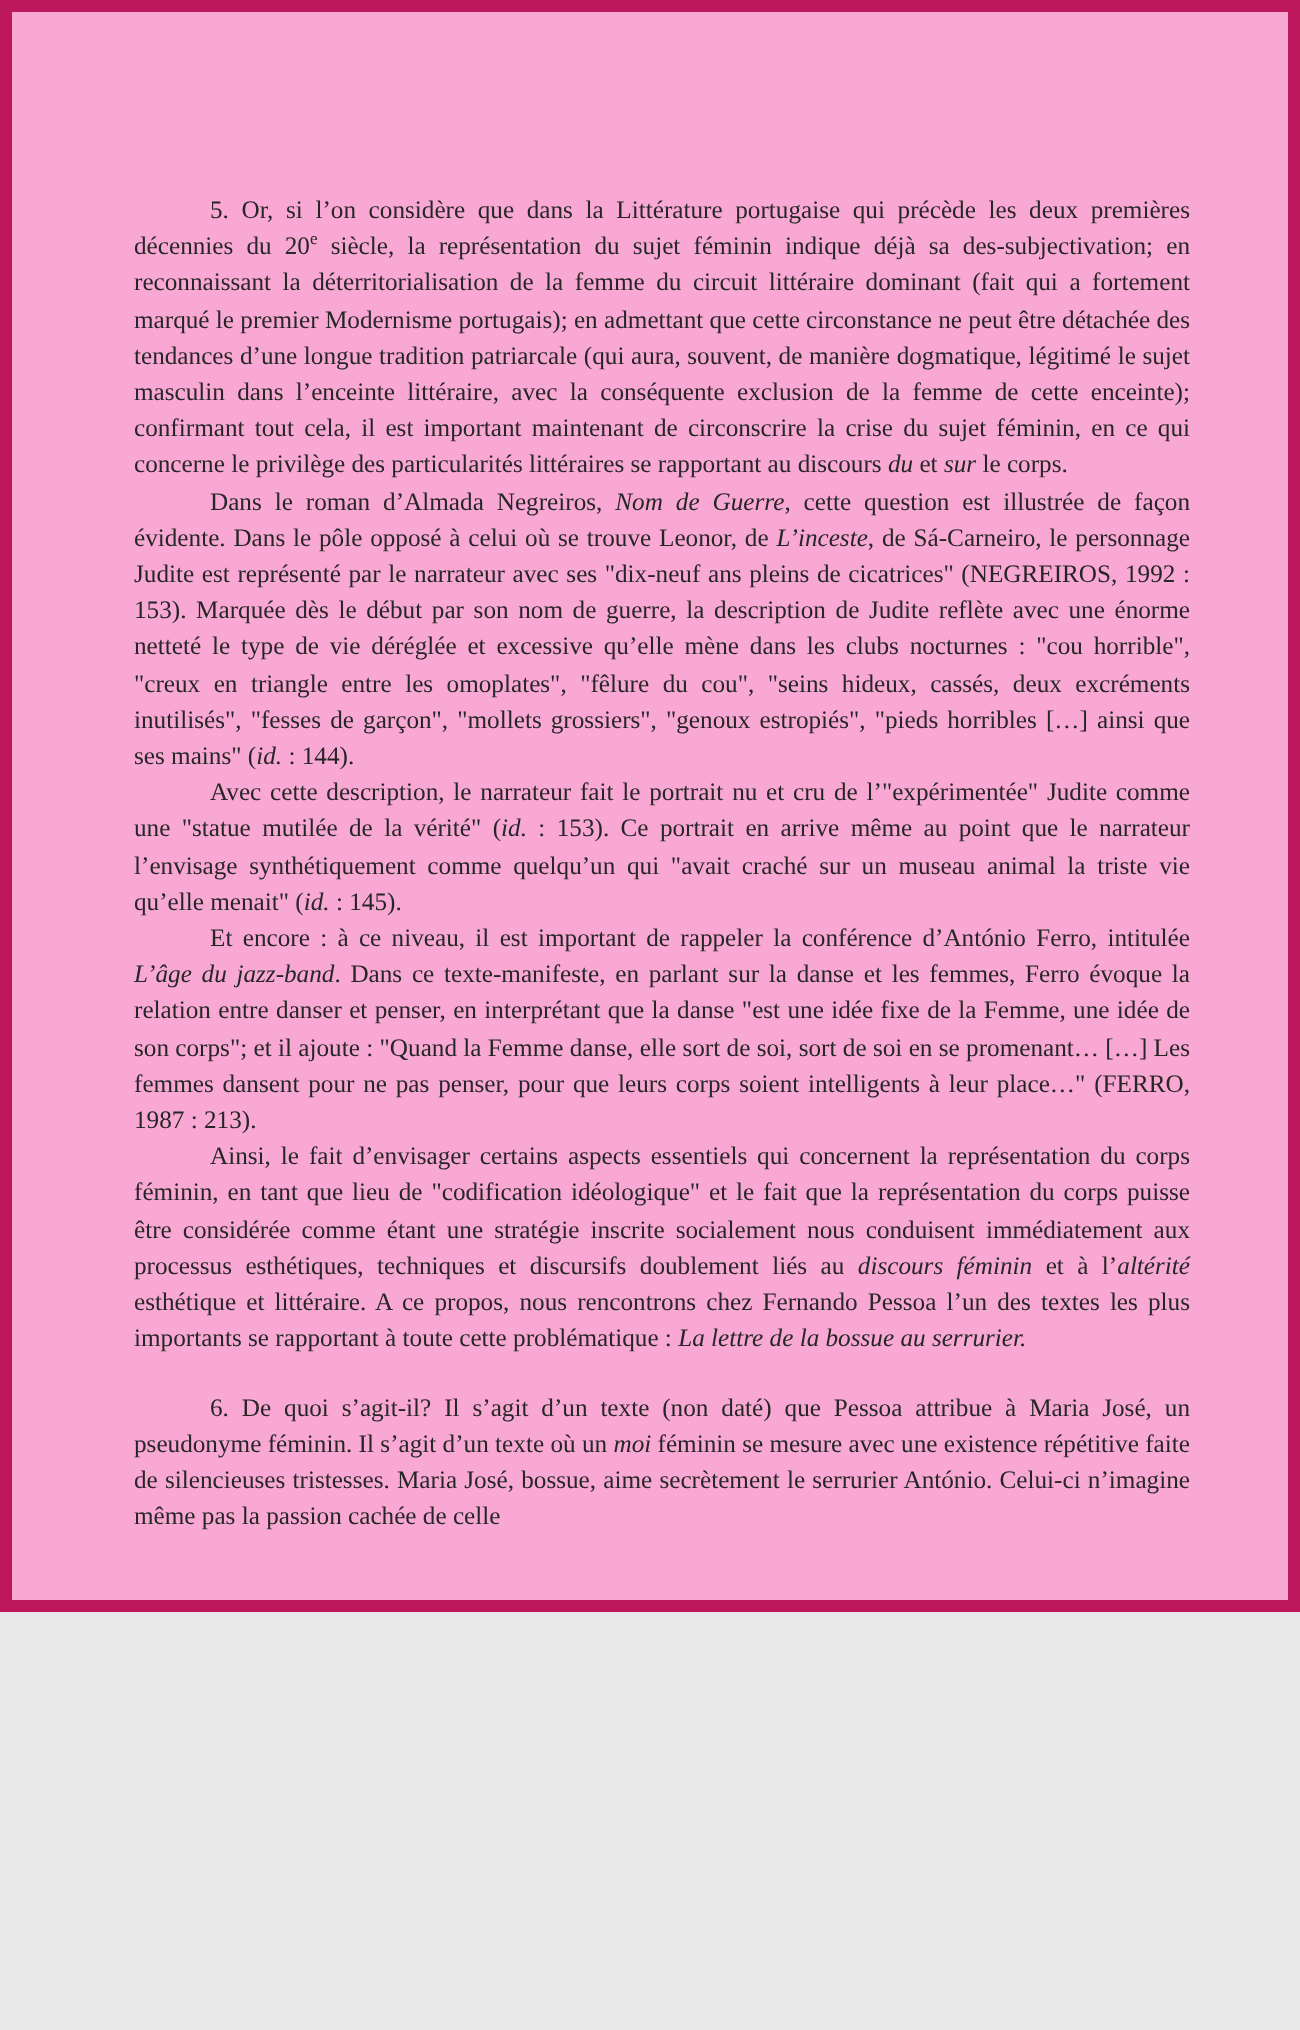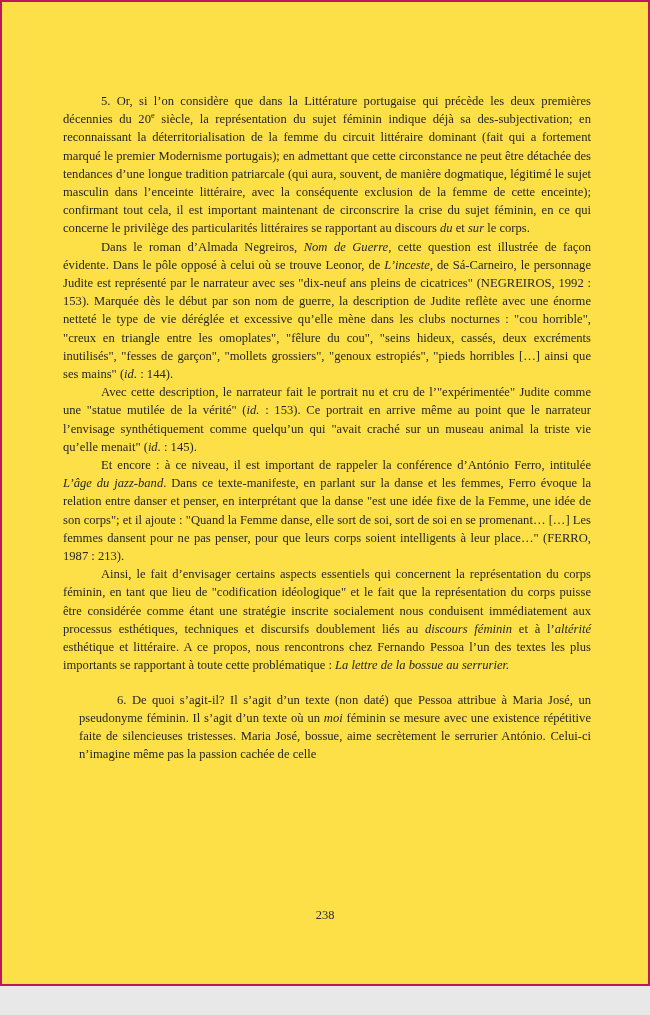--- a/index.html
+++ b/index.html
@@ -3,44 +3,43 @@
 <meta charset="utf-8">
 <style>
   html, body {
     margin: 0;
     padding: 0;
     background: #e8e8e8;
   }
   .page {
     position: relative;
     width: 650px;
-    height: 986px;
+    height: 806px;
     box-sizing: border-box;
-    background: #fde047;
-    border: 2px solid #be185d;
+    background: #f9a8d4;
+    border: 6px solid #be185d;
     font-family: "Liberation Serif", "DejaVu Serif", serif;
     color: #262626;
     overflow: hidden;
   }
   .text-block {
     position: absolute;
     left: 61px;
     top: 90px;
     width: 528px;
     text-align: justify;
     font-size: 12.6px;
     line-height: 18.2px;
   }
   .para {
     margin: 0;
     text-indent: 38px;
   }
   .para.gap {
     margin-top: 16px;
-    margin-left: 16px;
   }
   .it {
     font-style: italic;
   }
   .text-block sup {
     font-size: 8.5px;
     line-height: 0;
     vertical-align: super;
   }
   .footer {

